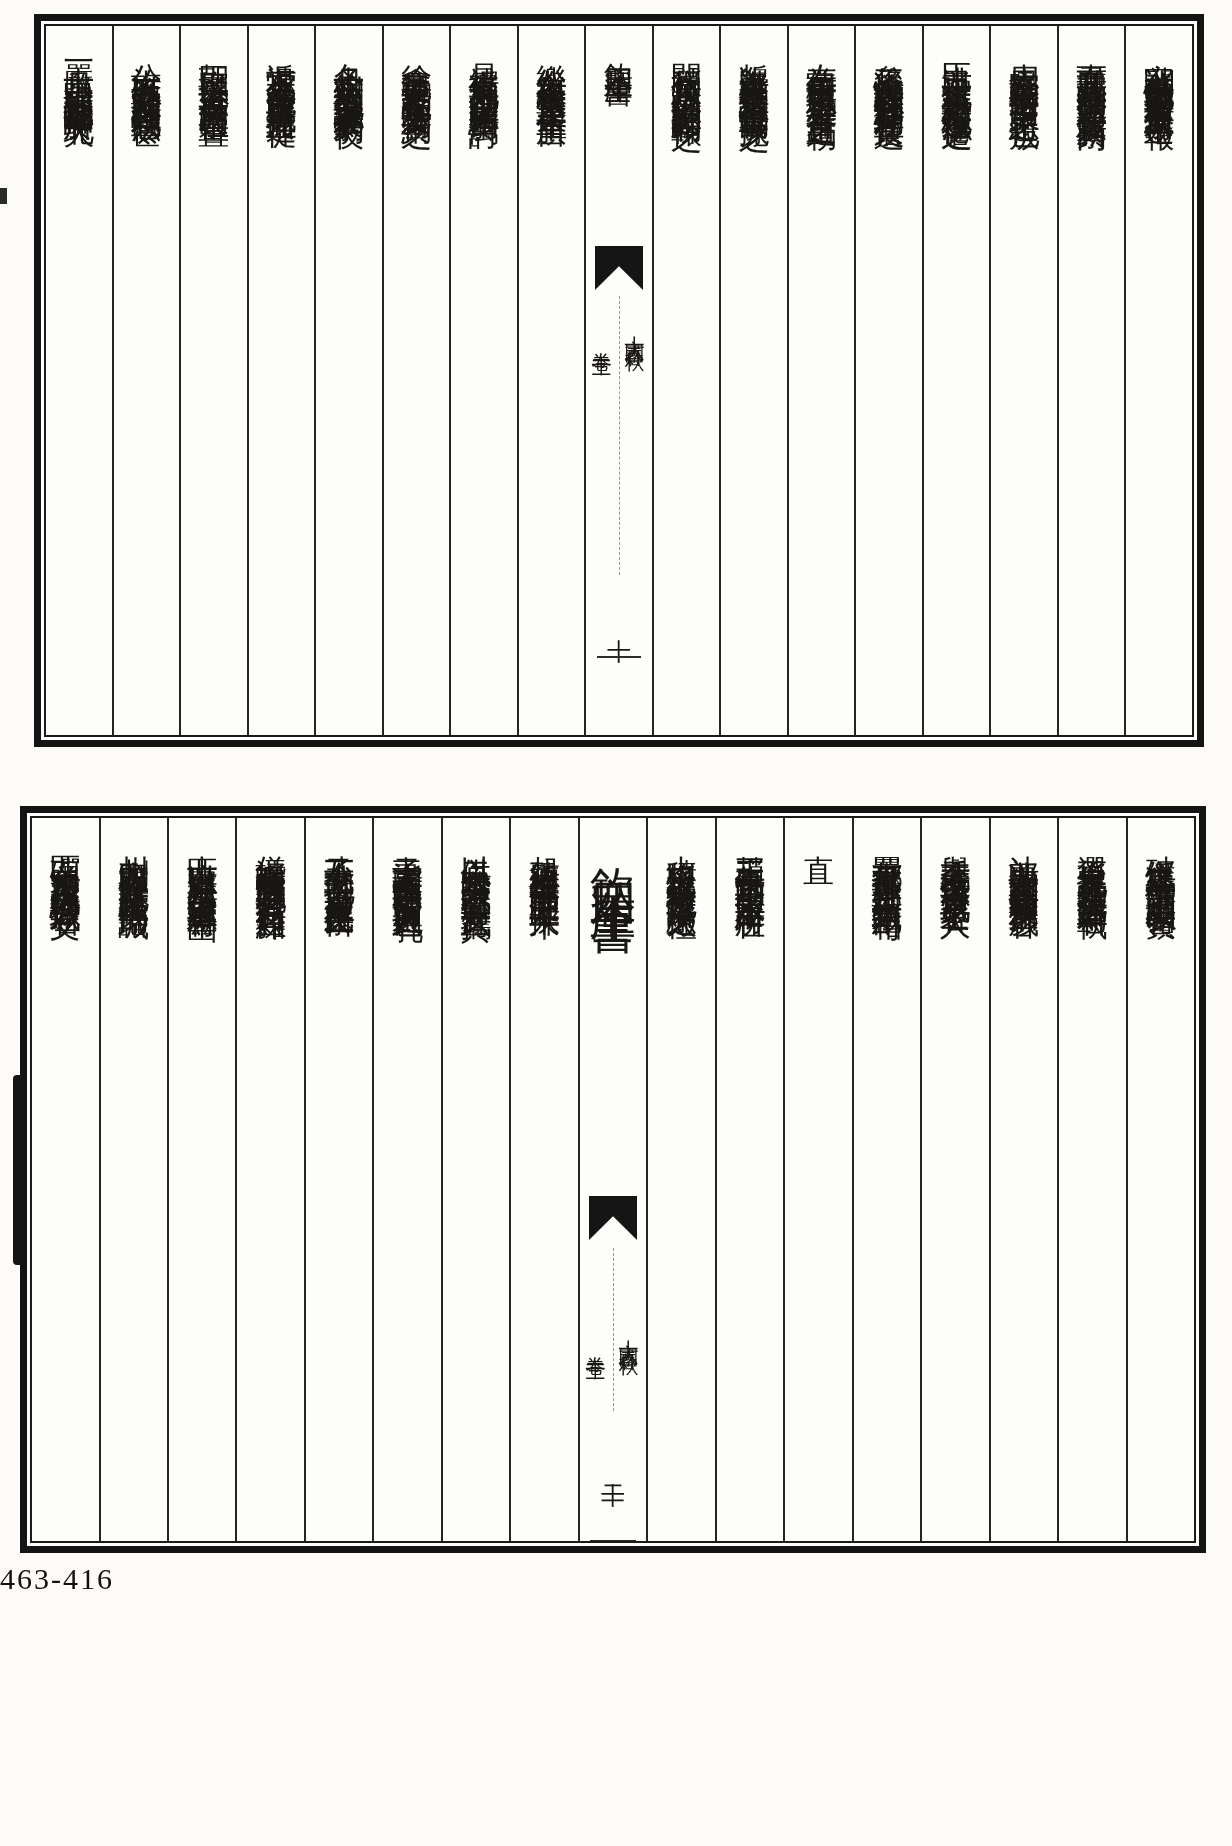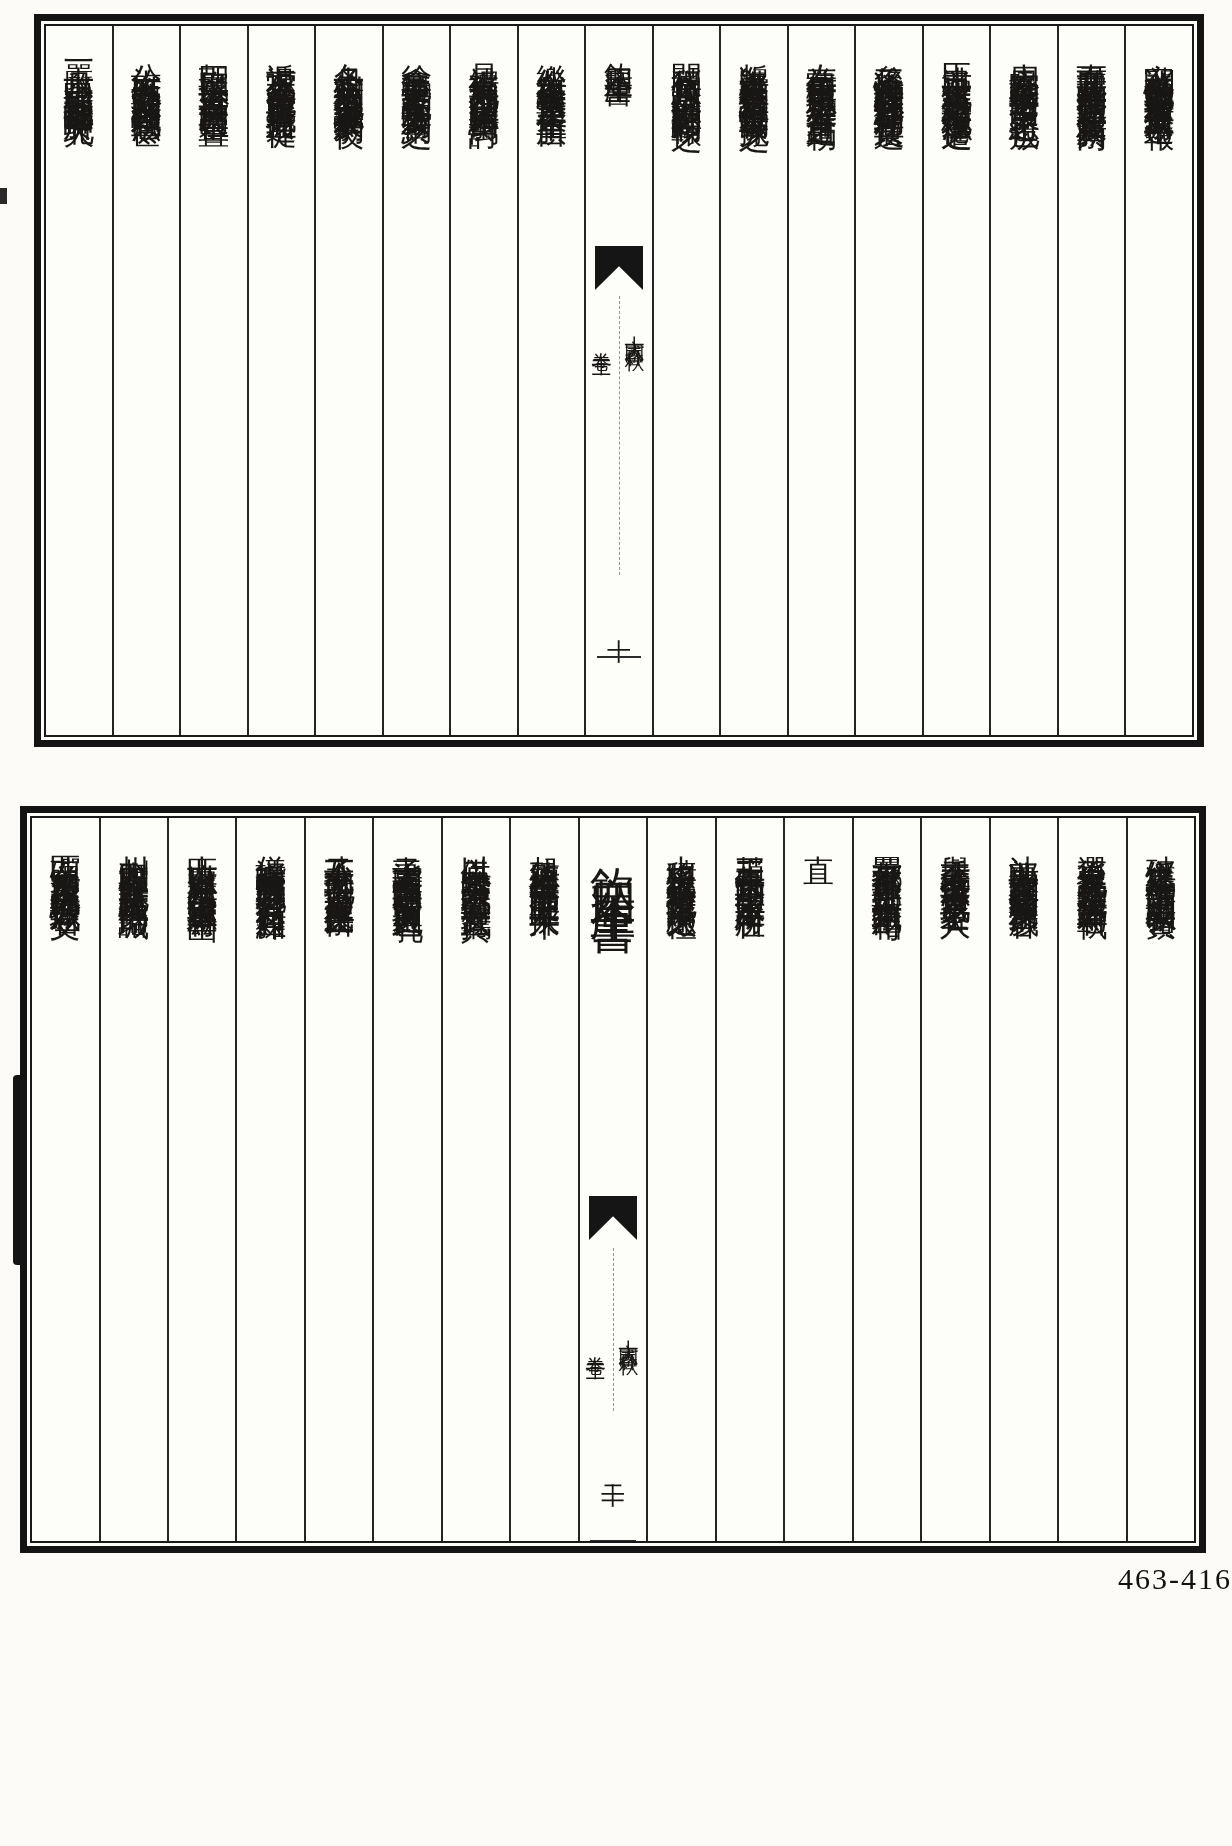--- a/index.html
+++ b/index.html
@@ -92,21 +92,21 @@
     content:"";
     position:absolute; left:50%; width:0;
     border-left:1px dashed #9a968e;
   }
   .b1 .col.center::after { top:270px; bottom:160px; }
   .b2 .col.center::after { top:430px; bottom:130px; }
   
   .footer {
     position:absolute;
     top:1562px; left:0; right:0;
-    text-align:right;
+    text-align:left;
     font-size:30px;
     letter-spacing:2px;
     color:#13110f;
   }
   
   .artifact-left-tick {
     position:absolute; left:0; top:188px;
     width:7px; height:16px; background:#2a2a2a;
   }
   .artifact-border-smudge {

